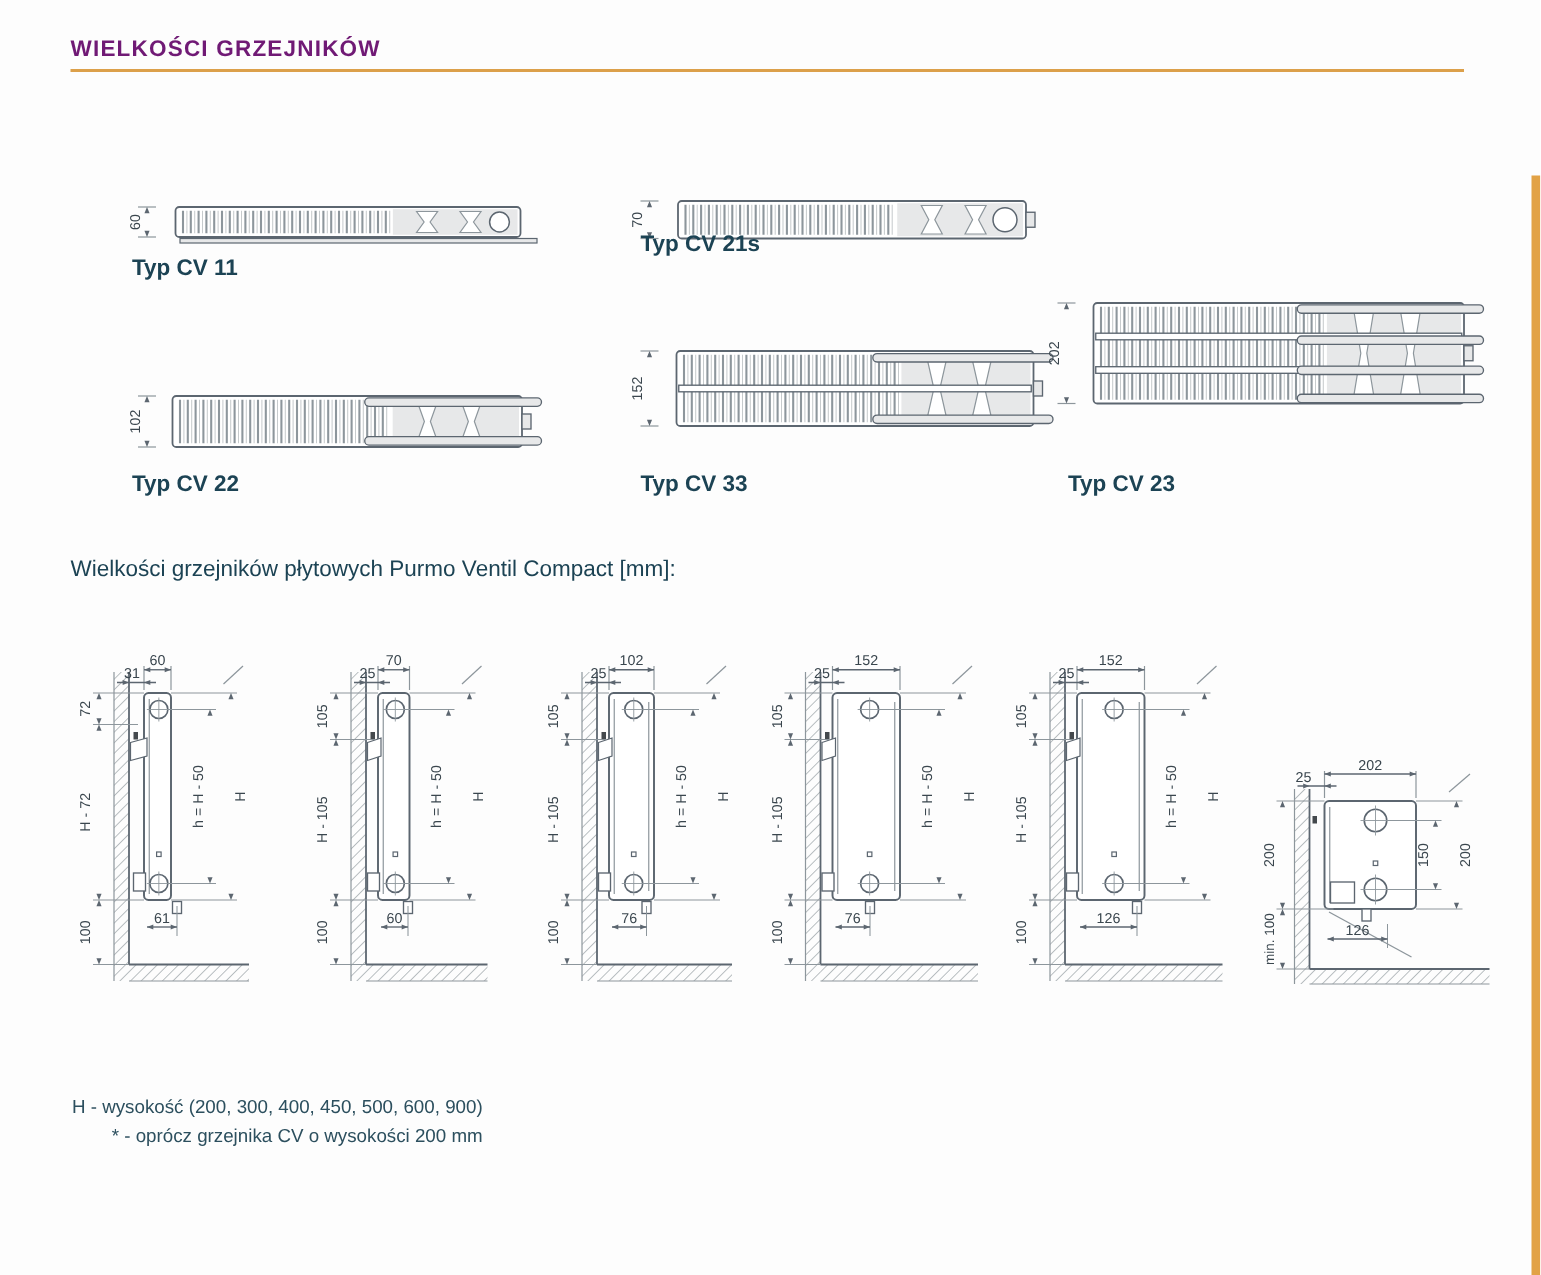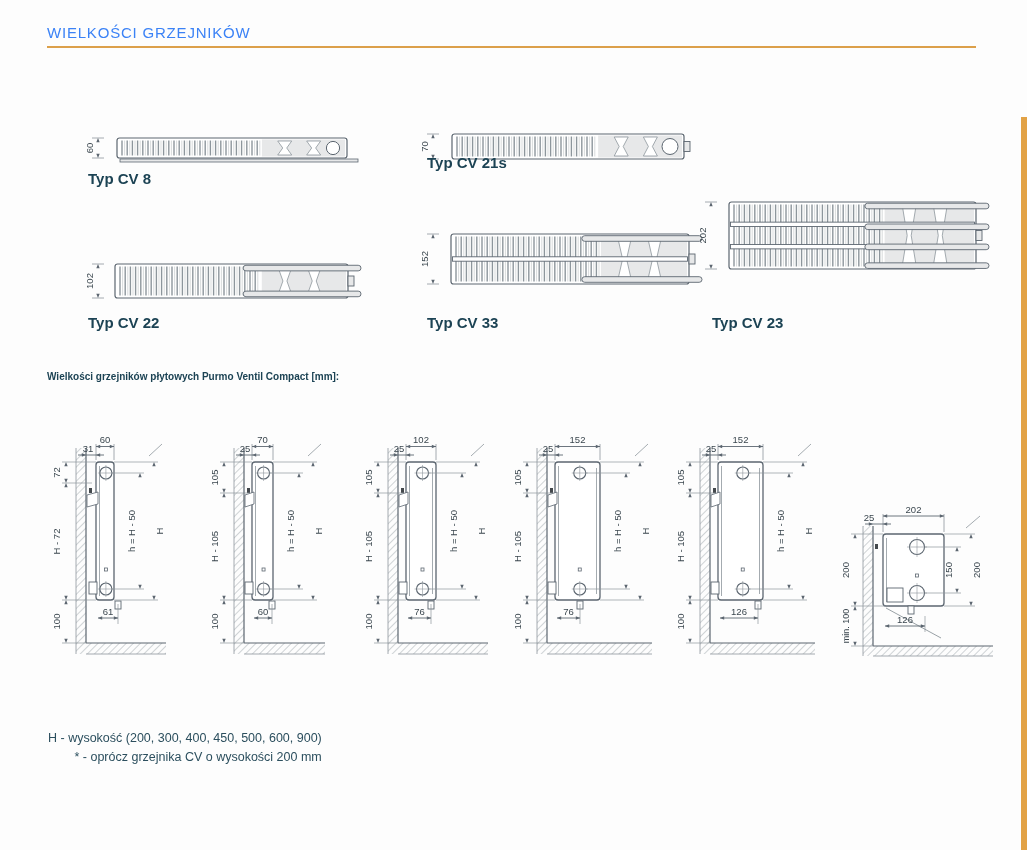--- a/index.html
+++ b/index.html
@@ -1,23 +1,23 @@
 <!DOCTYPE html>
 <html><head>
 <meta charset="utf-8">
 <style>
   html,body{margin:0;padding:0;background:#ffffff;}
   .page{position:relative;width:1027px;height:850px;background:#fdfdfd;
         font-family:"Liberation Sans",sans-serif;overflow:hidden;}
-  .hdr-title{position:absolute;left:47px;top:24px;font-size:15px;font-weight:400;
-             letter-spacing:.8px;color:#3b82f6;}
+  .hdr-title{position:absolute;left:47px;top:24px;font-size:15px;font-weight:700;
+             letter-spacing:.8px;color:#701a75;}
   .hdr-rule{position:absolute;left:47px;top:46px;width:929px;height:2px;background:#DCA04A;}
   .accent{position:absolute;left:1021px;top:117px;width:6px;height:733px;background:#E2A246;}
   .typ-label{position:absolute;font-size:15px;font-weight:700;color:#1C4354;}
-  .sec-title{position:absolute;left:47px;top:371px;font-size:10px;font-weight:700;color:#1C4354;}
+  .sec-title{position:absolute;left:47px;top:371px;font-size:15px;font-weight:400;color:#1C4354;}
   .foot{position:absolute;left:48px;top:729px;font-size:12.5px;color:#2C4F5E;line-height:19px;text-align:right;}
   svg.diag{position:absolute;overflow:visible;}
 </style>
 </head>
 <body>
 
 <div class="page">
 
   <div class="hdr-title">WIELKOŚCI GRZEJNIKÓW</div>
   <div class="hdr-rule"></div>
@@ -371,21 +371,21 @@
       <path d="M235.2718,11 L249.2718,11 L244.2718,41.5 L249.2718,72 L235.2718,72 L240.2718,41.5 Z" fill="#fff" stroke="#8d969c" stroke-width="0.8"></path>
       <rect x="32.5" y="28.133333333333333" width="244" height="4.4" fill="#fff" stroke="#5c6670" stroke-width="0.9"></rect>
       <rect x="32.5" y="50.46666666666666" width="244" height="4.4" fill="#fff" stroke="#5c6670" stroke-width="0.9"></rect>
       <rect x="166.85000000000002" y="9.219999999999999" width="124.15" height="5.6" rx="2.8" fill="#e7e8e9" stroke="#5c6670" stroke-width="0.9"></rect>
       <rect x="166.85000000000002" y="29.99" width="124.15" height="5.6" rx="2.8" fill="#e7e8e9" stroke="#5c6670" stroke-width="0.9"></rect>
       <rect x="166.85000000000002" y="50.09" width="124.15" height="5.6" rx="2.8" fill="#e7e8e9" stroke="#5c6670" stroke-width="0.9"></rect>
       <rect x="166.85000000000002" y="68.85000000000001" width="124.15" height="5.6" rx="2.8" fill="#e7e8e9" stroke="#5c6670" stroke-width="0.9"></rect>
       <rect x="278" y="36.5" width="6" height="10" fill="#e7e8e9" stroke="#5c6670" stroke-width="0.9"></rect>
     </svg>
 
-  <div class="typ-label" style="left:88px;top:170px">Typ CV 8</div>
+  <div class="typ-label" style="left:88px;top:170px">Typ CV 11</div>
   <div class="typ-label" style="left:427px;top:154px">Typ CV 21s</div>
   <div class="typ-label" style="left:88px;top:314px">Typ CV 22</div>
   <div class="typ-label" style="left:427px;top:314px">Typ CV 33</div>
   <div class="typ-label" style="left:712px;top:314px">Typ CV 23</div>
 
   <div class="sec-title">Wielkości grzejników płytowych Purmo Ventil Compact [mm]:</div>
 
   <svg class="diag side-svg" style="left:54px;top:432px" width="150" height="235">
       <defs>
         <pattern id="h0" width="5" height="5" patternUnits="userSpaceOnUse" patternTransform="rotate(45)">

